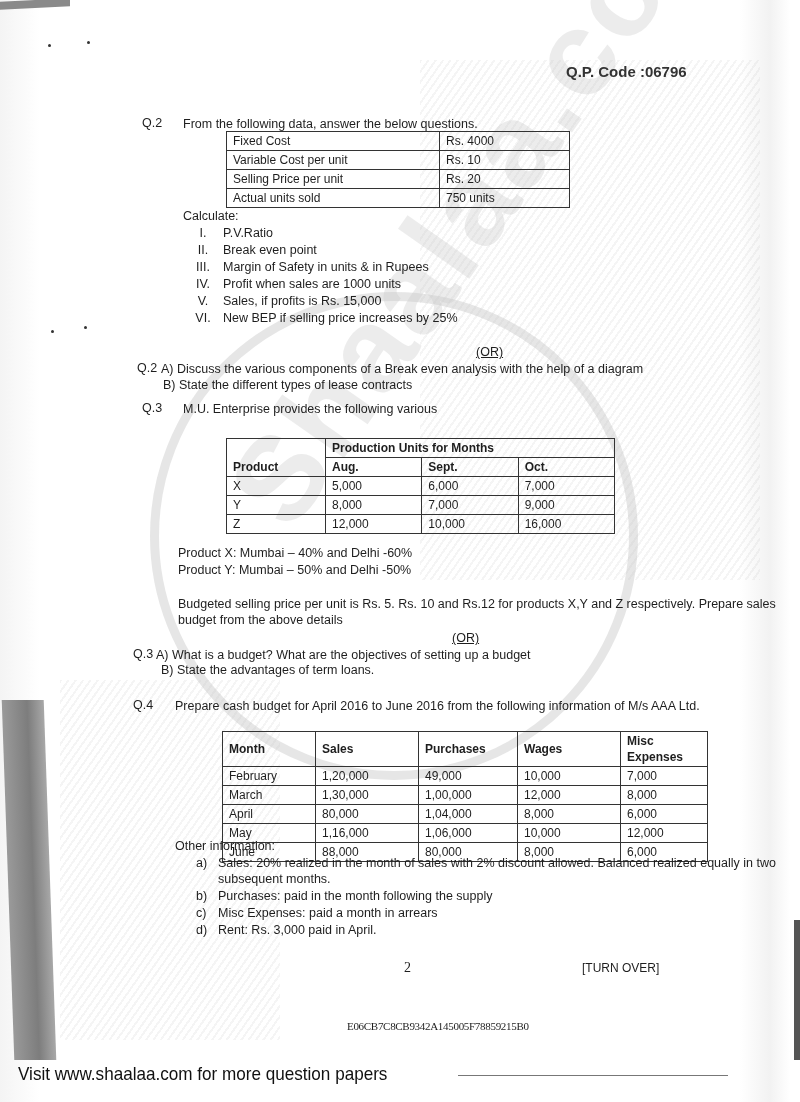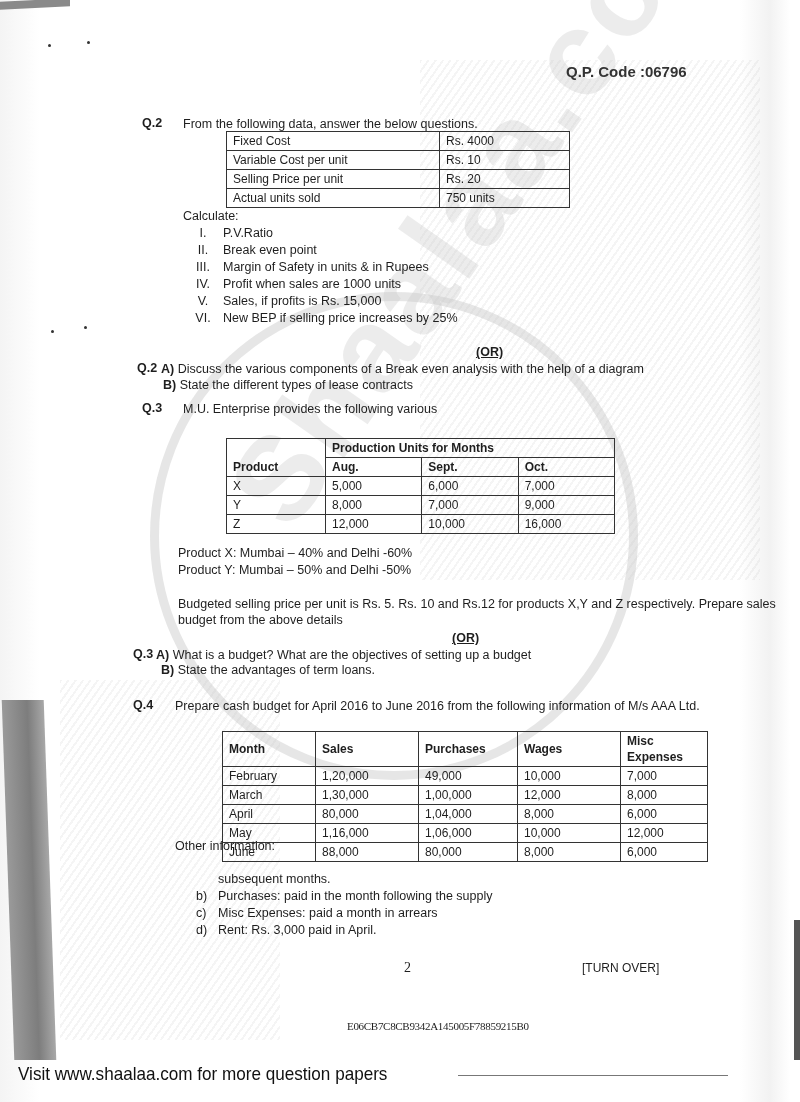--- a/index.html
+++ b/index.html
@@ -28,21 +28,21 @@
   }
   .hatch {
     position: absolute; left: 420px; top: 60px; width: 340px; height: 520px;
     background: repeating-linear-gradient(125deg, rgba(170,170,170,0.12) 0 2px, transparent 2px 6px);
   }
   .hatch2 {
     position: absolute; left: 60px; top: 680px; width: 220px; height: 360px;
     background: repeating-linear-gradient(125deg, rgba(170,170,170,0.12) 0 2px, transparent 2px 6px);
   }
   .t { position: absolute; font-size: 12.5px; line-height: 16px; white-space: nowrap; }
-  .b { font-weight: bold; }
+  .b { font-weight: normal; }
   .qp { left: 566px; top: 64px; font-size: 15px; font-weight: bold; color: #333; }
   table.grid { position: absolute; border-collapse: collapse; font-size: 12px; }
   table.grid td, table.grid th { border: 1px solid #333; padding: 1px 6px; height: 16px; line-height: 16px; }
   table.grid th { font-weight: bold; text-align: left; }
   .r { text-align: left; }
   .c { text-align: center; }
   .roman { display: inline-block; width: 40px; text-align: center; }
   .ul { text-decoration: underline; }
   .footer-link { position: absolute; left: 18px; top: 1063px; font-size: 19px; color: #111; font-family: "Liberation Sans", sans-serif; transform: scaleX(0.9); transform-origin: left; }
   .footer-rule { position: absolute; left: 458px; top: 1075px; width: 270px; height: 1px; background: #777; }
@@ -188,20 +188,21 @@
           <td>June</td>
           <td class="r">88,000</td>
           <td class="r">80,000</td>
           <td class="r">8,000</td>
           <td class="r">6,000</td>
         </tr>
   </tbody>
     </table>
 
   <div class="t" style="left:175px;top:838px">Other information:</div>
+  <div class="t" style="left:196px;top:855px"><span style="display:inline-block;width:22px">a)</span><span>Sales: 20% realized in the month of sales with 2% discount allowed. Balanced realized equally in two</span></div>
   <div class="t" style="left:218px;top:871px">subsequent months.</div>
   <div class="t" style="left:196px;top:888px"><span style="display:inline-block;width:22px">b)</span><span>Purchases: paid in the month following the supply</span></div>
   <div class="t" style="left:196px;top:905px"><span style="display:inline-block;width:22px">c)</span><span>Misc Expenses: paid a month in arrears</span></div>
   <div class="t" style="left:196px;top:922px"><span style="display:inline-block;width:22px">d)</span><span>Rent: Rs. 3,000 paid in April.</span></div>
 
   <div class="t serif" style="left:404px;top:960px;font-size:14px">2</div>
   <div class="t" style="left:582px;top:960px;font-size:12px">[TURN OVER]</div>
   <div class="t serif" style="left:347px;top:1018px;font-size:11px;letter-spacing:-0.3px">E06CB7C8CB9342A145005F78859215B0</div>
   <div class="footer-link">Visit www.shaalaa.com for more question papers</div>
   <div class="footer-rule"></div>

